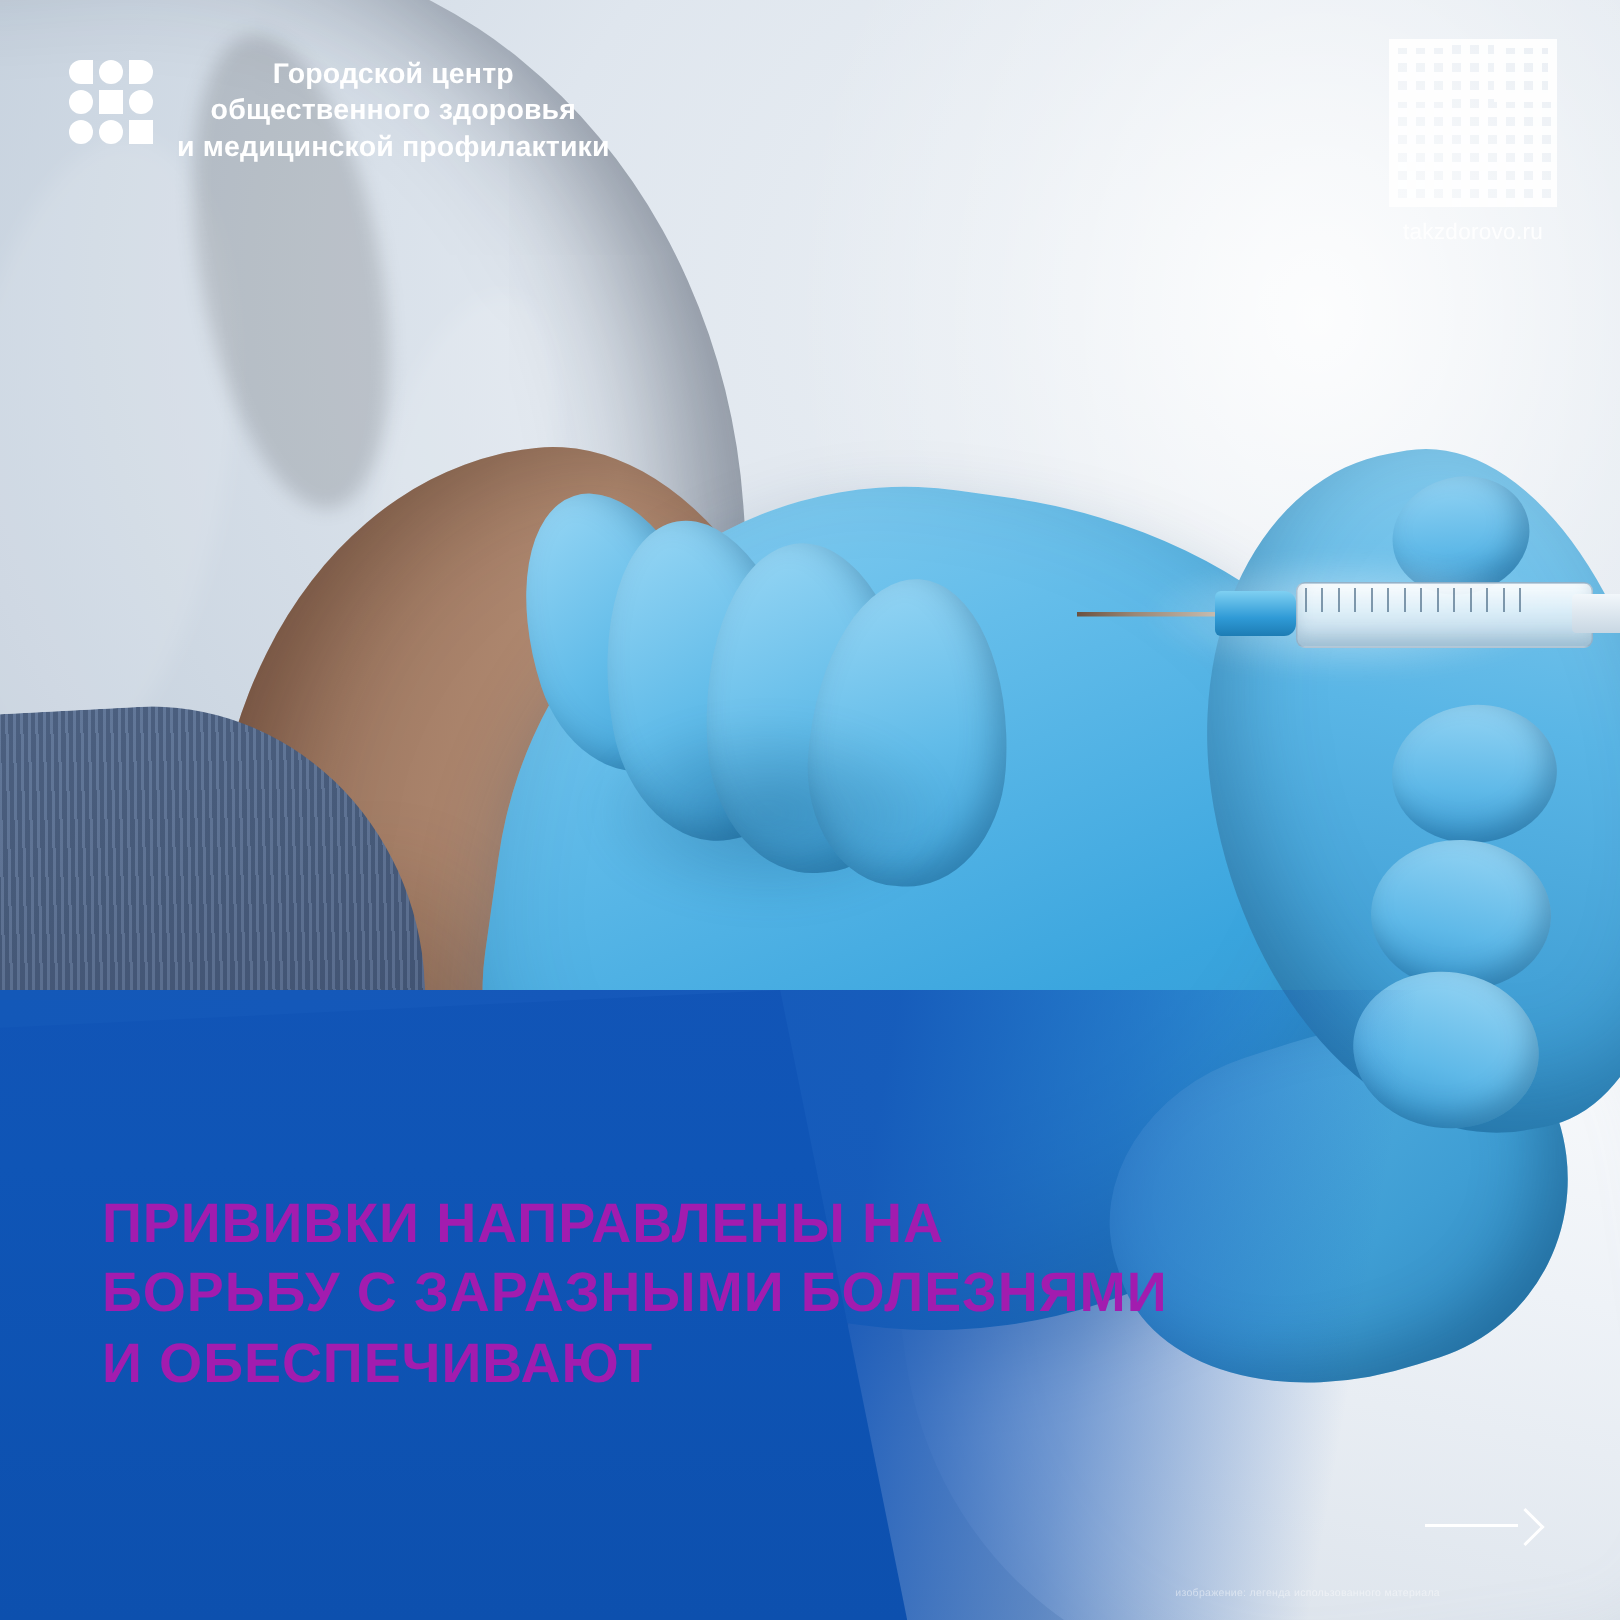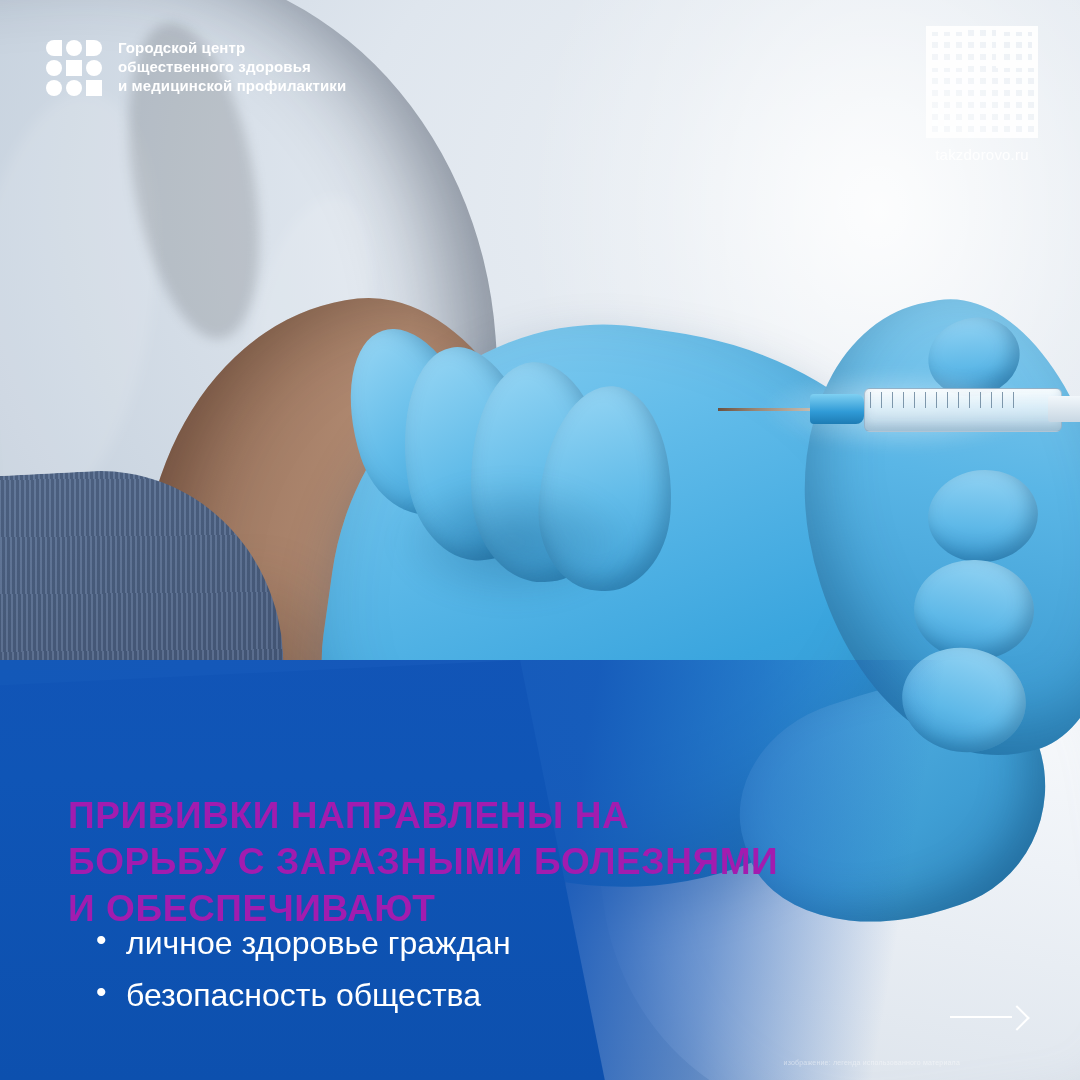--- a/index.html
+++ b/index.html
@@ -240,25 +240,26 @@
     grid-template-rows: repeat(3, 16px);
     gap: 4px;
     margin-top: 2px;
   }
   .logo-mark i { display: block; background: #ffffff; }
   .logo-mark i.c { border-radius: 50%; }
   .logo-mark i.hl { border-radius: 8px 0 0 8px; }
   .logo-mark i.hr { border-radius: 0 8px 8px 0; }
   .logo-text {
     color: #ffffff;
-    font-size: 15px;
+    font-size: 19px;
     font-weight: 700;
     line-height: 1.28;
     letter-spacing: .1px;
     white-space: pre-line;
+    text-align: center;
   }
 
   
   .qr-wrap {
     position: absolute;
     right: 42px; top: 26px;
     text-align: center;
   }
   .qr {
     width: 112px; height: 112px;
@@ -350,24 +351,20 @@
       <div class="ticks"></div>
       <div class="plunger"></div>
     </div>
   </div>
 
   <div class="panel"></div>
   <div class="panel-solid"></div>
 
   <h1 class="headline">ПРИВИВКИ НАПРАВЛЕНЫ НА БОРЬБУ С ЗАРАЗНЫМИ БОЛЕЗНЯМИ И ОБЕСПЕЧИВАЮТ</h1>
 
-  <ul class="bullets">
-    <li>личное здоровье граждан</li>
-    <li>безопасность общества</li>
-  </ul>
 
   <div class="logo">
     <div class="logo-mark">
       <i class="hl"></i>
       <i class="c"></i>
       <i class="hr"></i>
       <i class="c"></i>
       <i></i>
       <i class="c"></i>
       <i class="c"></i>

